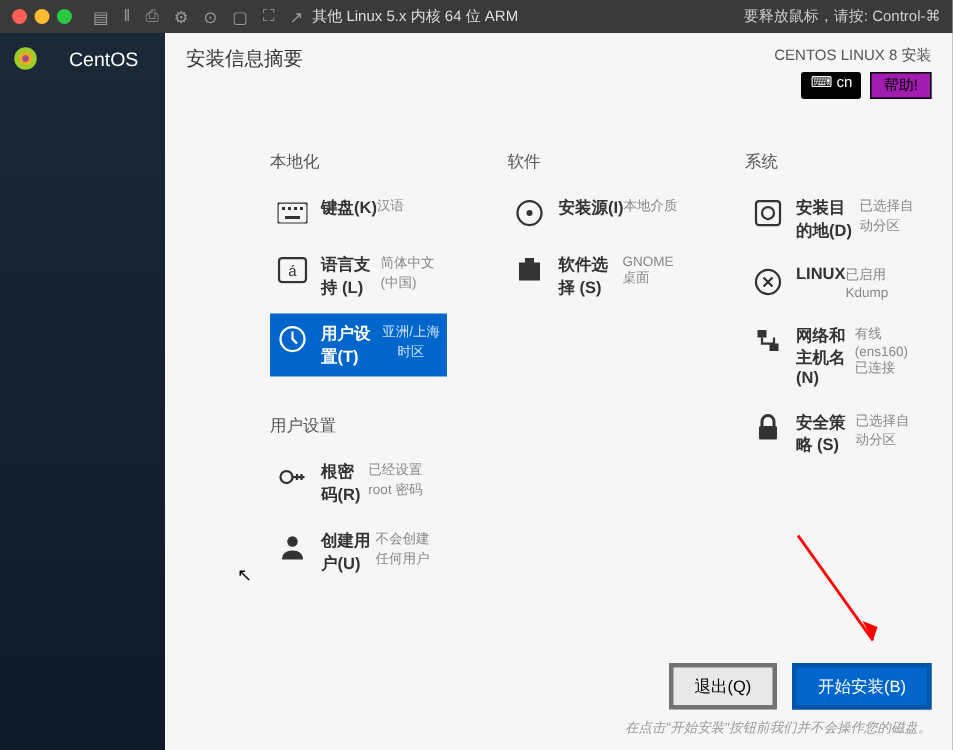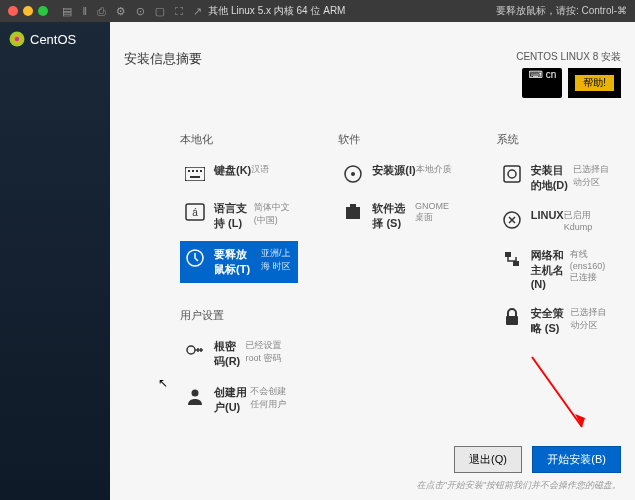--- a/index.html
+++ b/index.html
@@ -4,44 +4,44 @@
 <style>
 * { margin: 0; padding: 0; box-sizing: border-box; font-family: "Microsoft YaHei", sans-serif; }
 body { width: 635px; height: 500px; background: #2a3a4a; overflow: hidden; }
 .titlebar { height: 22px; background: #3a3a3a; display: flex; align-items: center; padding: 0 8px; gap: 6px; font-size: 10px; color: #ccc; }
 .tb-dots { display: flex; gap: 5px; }
 .dot { width: 10px; height: 10px; border-radius: 50%; }
 .tb-icons { display: flex; gap: 10px; color: #999; font-size: 11px; margin-left: 8px; }
 .tb-title { flex: 1; color: #ddd; }
 .tb-right { color: #ccc; }
 .sidebar { position: absolute; left: 0; top: 22px; width: 110px; height: 478px; background: linear-gradient(180deg, #1a2838 0%, #0f1a28 100%); padding: 8px; }
-.logo { display: flex; align-items: center; gap: 4px; color: #fff; font-size: 13px; }
+.logo { display: flex; align-items: center; gap: 20px; color: #fff; font-size: 13px; }
 .logo-icon { width: 18px; height: 18px; }
 .main { position: absolute; left: 110px; top: 22px; right: 0; bottom: 0; background: #f6f6f6; display: flex; flex-direction: column; }
-.header { display: flex; justify-content: space-between; padding: 8px 14px 4px; margin-top: 20px; }
+.header { display: flex; justify-content: space-between; padding: 8px 14px 4px; }
 .header-left { font-size: 13px; color: #333; }
 .header-right { text-align: right; font-size: 10px; color: #555; }
 .lang-box { margin-top: 4px; display: flex; gap: 6px; justify-content: flex-end; }
 .lang-ind { background: #000000; color: #fff; padding: 1px 6px; font-size: 10px; border-radius: 2px; }
-.help-btn { background: #eab308; border: 7px solid #000000; padding: 1px 8px; font-size: 10px; cursor: pointer; }
+.help-btn { background: #a21caf; border: 1px solid #000000; padding: 1px 8px; font-size: 10px; cursor: pointer; }
 .content { flex: 1; padding: 30px 20px 0 70px; display: flex; gap: 40px; }
 .col { width: 145px; }
 .col-title { font-size: 11px; color: #555; margin-bottom: 10px; font-weight: normal; }
 .item { display: flex; gap: 8px; padding: 6px 4px; margin-bottom: 4px; cursor: pointer; }
 .item.active { background: #0066cc; color: #fff; }
 .item-icon { width: 22px; height: 22px; flex-shrink: 0; display: flex; align-items: center; justify-content: center; }
 .item-text { display: flex; flex-direction: row; }
 .item-label { font-size: 11px; color: #333; font-weight: bold; }
 .item.active .item-label { color: #fff; }
 .item-sub { font-size: 9px; color: #888; }
 .item.active .item-sub { color: #cce0f5; text-align: center; }
 .section2 { margin-top: 25px; }
 .footer { padding: 8px 14px; text-align: right; }
 .btn-row { margin-bottom: 6px; }
-.btn { padding: 5px 14px; font-size: 11px; border: 1px solid #737373; background: #e8e8e8; cursor: pointer; margin-left: 6px; }
+.btn { padding: 5px 14px; font-size: 11px; border: 3px solid #737373; background: #e8e8e8; cursor: pointer; margin-left: 6px; }
 .btn-primary { background: #0066cc; color: #fff; border-color: #0055aa; }
 .hint { font-size: 9px; color: #999; font-style: italic; }
 .cursor { position: absolute; left: 158px; top: 376px; font-size: 12px; color: #000; pointer-events: none; }
 .arrow { position: absolute; right: 38px; bottom: 58px; pointer-events: none; }
 </style>
 </head>
 <body>
 
 <div class="titlebar">
   <div class="tb-dots">
@@ -118,21 +118,21 @@
           </div>
       </div>
       <div class="item active">
         <div class="item-icon">
             <svg width="20" height="20" viewBox="0 0 20 20">
               <circle cx="10" cy="10" r="8" fill="none" stroke="#fff" stroke-width="1.5"></circle>
               <path d="M10 5v5l3 3" stroke="#fff" stroke-width="1.5" fill="none"></path>
             </svg>
           </div>
         <div class="item-text">
-            <span class="item-label">要释放鼠标(T)</span>
+            <span class="item-label">用户设置(T)</span>
             <span class="item-sub">亚洲/上海 时区</span>
           </div>
       </div>
 
       <div class="section2">
         <div class="col-title">用户设置</div>
         <div class="item">
           <div class="item-icon">
               <svg width="20" height="20" viewBox="0 0 20 20">
                 <circle cx="6" cy="10" r="4" fill="none" stroke="#333" stroke-width="1.5"></circle>

